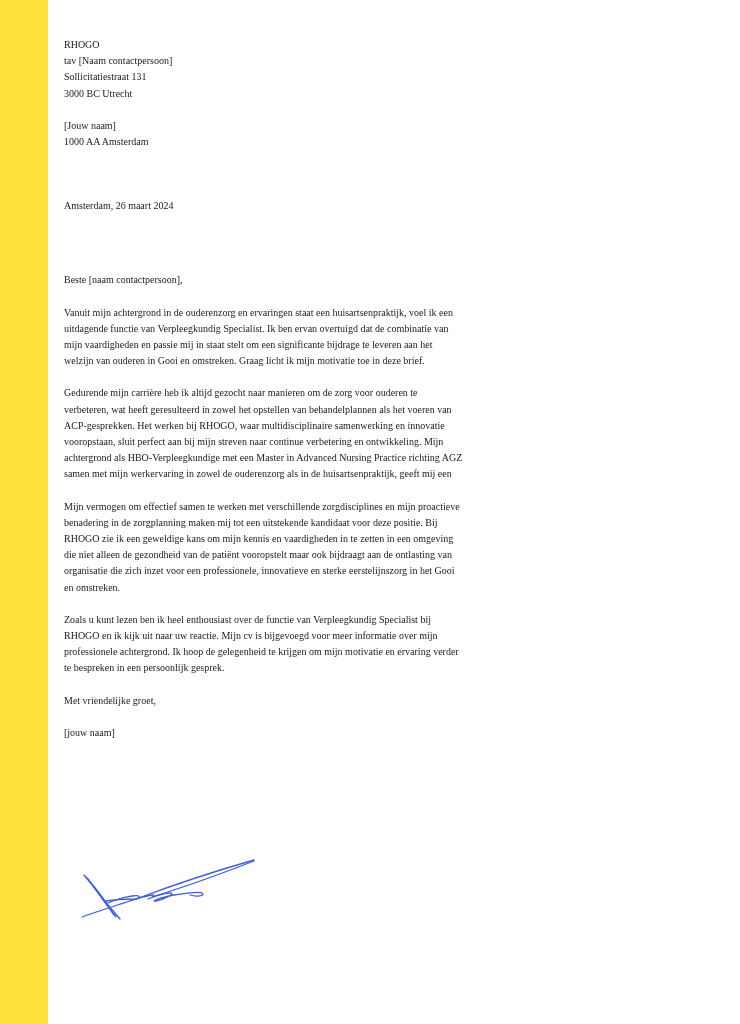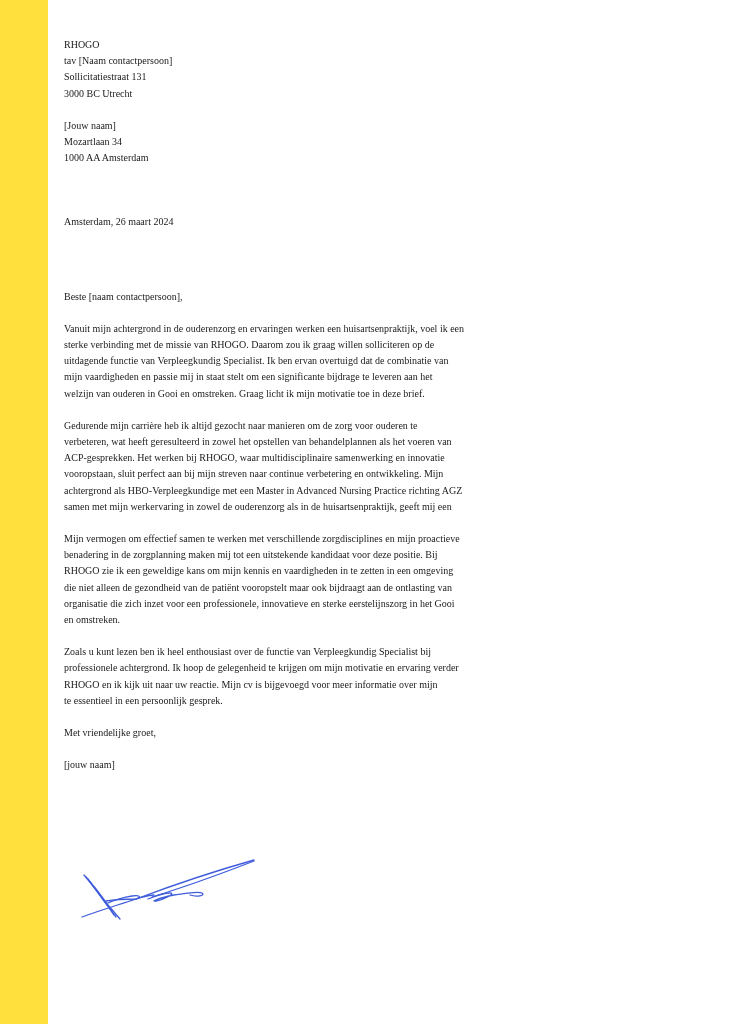--- a/index.html
+++ b/index.html
@@ -39,37 +39,35 @@
     <span class="line">RHOGO</span>
     <span class="line">tav [Naam contactpersoon]</span>
     <span class="line">Sollicitatiestraat 131</span>
     <span class="line">3000 BC Utrecht</span>
   </div>
 
   <div class="gap-addr"></div>
 
   <div class="block">
     <span class="line">[Jouw naam]</span>
-    <span class="line">Mozartlaan 34</span>
     <span class="line">1000 AA Amsterdam</span>
   </div>
 
   <div class="gap-date"></div>
 
   <span class="line">Amsterdam, 26 maart 2024</span>
 
   <div class="gap-salut"></div>
 
   <p class="para">
     <span class="line">Beste [naam contactpersoon],</span>
   </p>
 
   <p class="para">
-    <span class="line">Vanuit mijn achtergrond in de ouderenzorg en ervaringen werken een huisartsenpraktijk, voel ik een</span>
-    <span class="line">sterke verbinding met de missie van RHOGO. Daarom zou ik graag willen solliciteren op de</span>
+    <span class="line">Vanuit mijn achtergrond in de ouderenzorg en ervaringen staat een huisartsenpraktijk, voel ik een</span>
     <span class="line">uitdagende functie van Verpleegkundig Specialist. Ik ben ervan overtuigd dat de combinatie van</span>
     <span class="line">mijn vaardigheden en passie mij in staat stelt om een significante bijdrage te leveren aan het</span>
     <span class="line">welzijn van ouderen in Gooi en omstreken. Graag licht ik mijn motivatie toe in deze brief.</span>
   </p>
 
   <p class="para">
     <span class="line">Gedurende mijn carrière heb ik altijd gezocht naar manieren om de zorg voor ouderen te</span>
     <span class="line">verbeteren, wat heeft geresulteerd in zowel het opstellen van behandelplannen als het voeren van</span>
     <span class="line">ACP-gesprekken. Het werken bij RHOGO, waar multidisciplinaire samenwerking en innovatie</span>
     <span class="line">vooropstaan, sluit perfect aan bij mijn streven naar continue verbetering en ontwikkeling. Mijn</span>
@@ -81,23 +79,23 @@
     <span class="line">Mijn vermogen om effectief samen te werken met verschillende zorgdisciplines en mijn proactieve</span>
     <span class="line">benadering in de zorgplanning maken mij tot een uitstekende kandidaat voor deze positie. Bij</span>
     <span class="line">RHOGO zie ik een geweldige kans om mijn kennis en vaardigheden in te zetten in een omgeving</span>
     <span class="line">die niet alleen de gezondheid van de patiënt vooropstelt maar ook bijdraagt aan de ontlasting van</span>
     <span class="line">organisatie die zich inzet voor een professionele, innovatieve en sterke eerstelijnszorg in het Gooi</span>
     <span class="line">en omstreken.</span>
   </p>
 
   <p class="para">
     <span class="line">Zoals u kunt lezen ben ik heel enthousiast over de functie van Verpleegkundig Specialist bij</span>
+    <span class="line">RHOGO en ik kijk uit naar uw reactie. Mijn cv is bijgevoegd voor meer informatie over mijn</span>
     <span class="line">professionele achtergrond. Ik hoop de gelegenheid te krijgen om mijn motivatie en ervaring verder</span>
-    <span class="line">RHOGO en ik kijk uit naar uw reactie. Mijn cv is bijgevoegd voor meer informatie over mijn</span>
-    <span class="line">te essentieel in een persoonlijk gesprek.</span>
+    <span class="line">te bespreken in een persoonlijk gesprek.</span>
   </p>
 
   <p class="para">
     <span class="line">Met vriendelijke groet,</span>
   </p>
 
   <p class="para">
     <span class="line">[jouw naam]</span>
   </p>
 </div>

